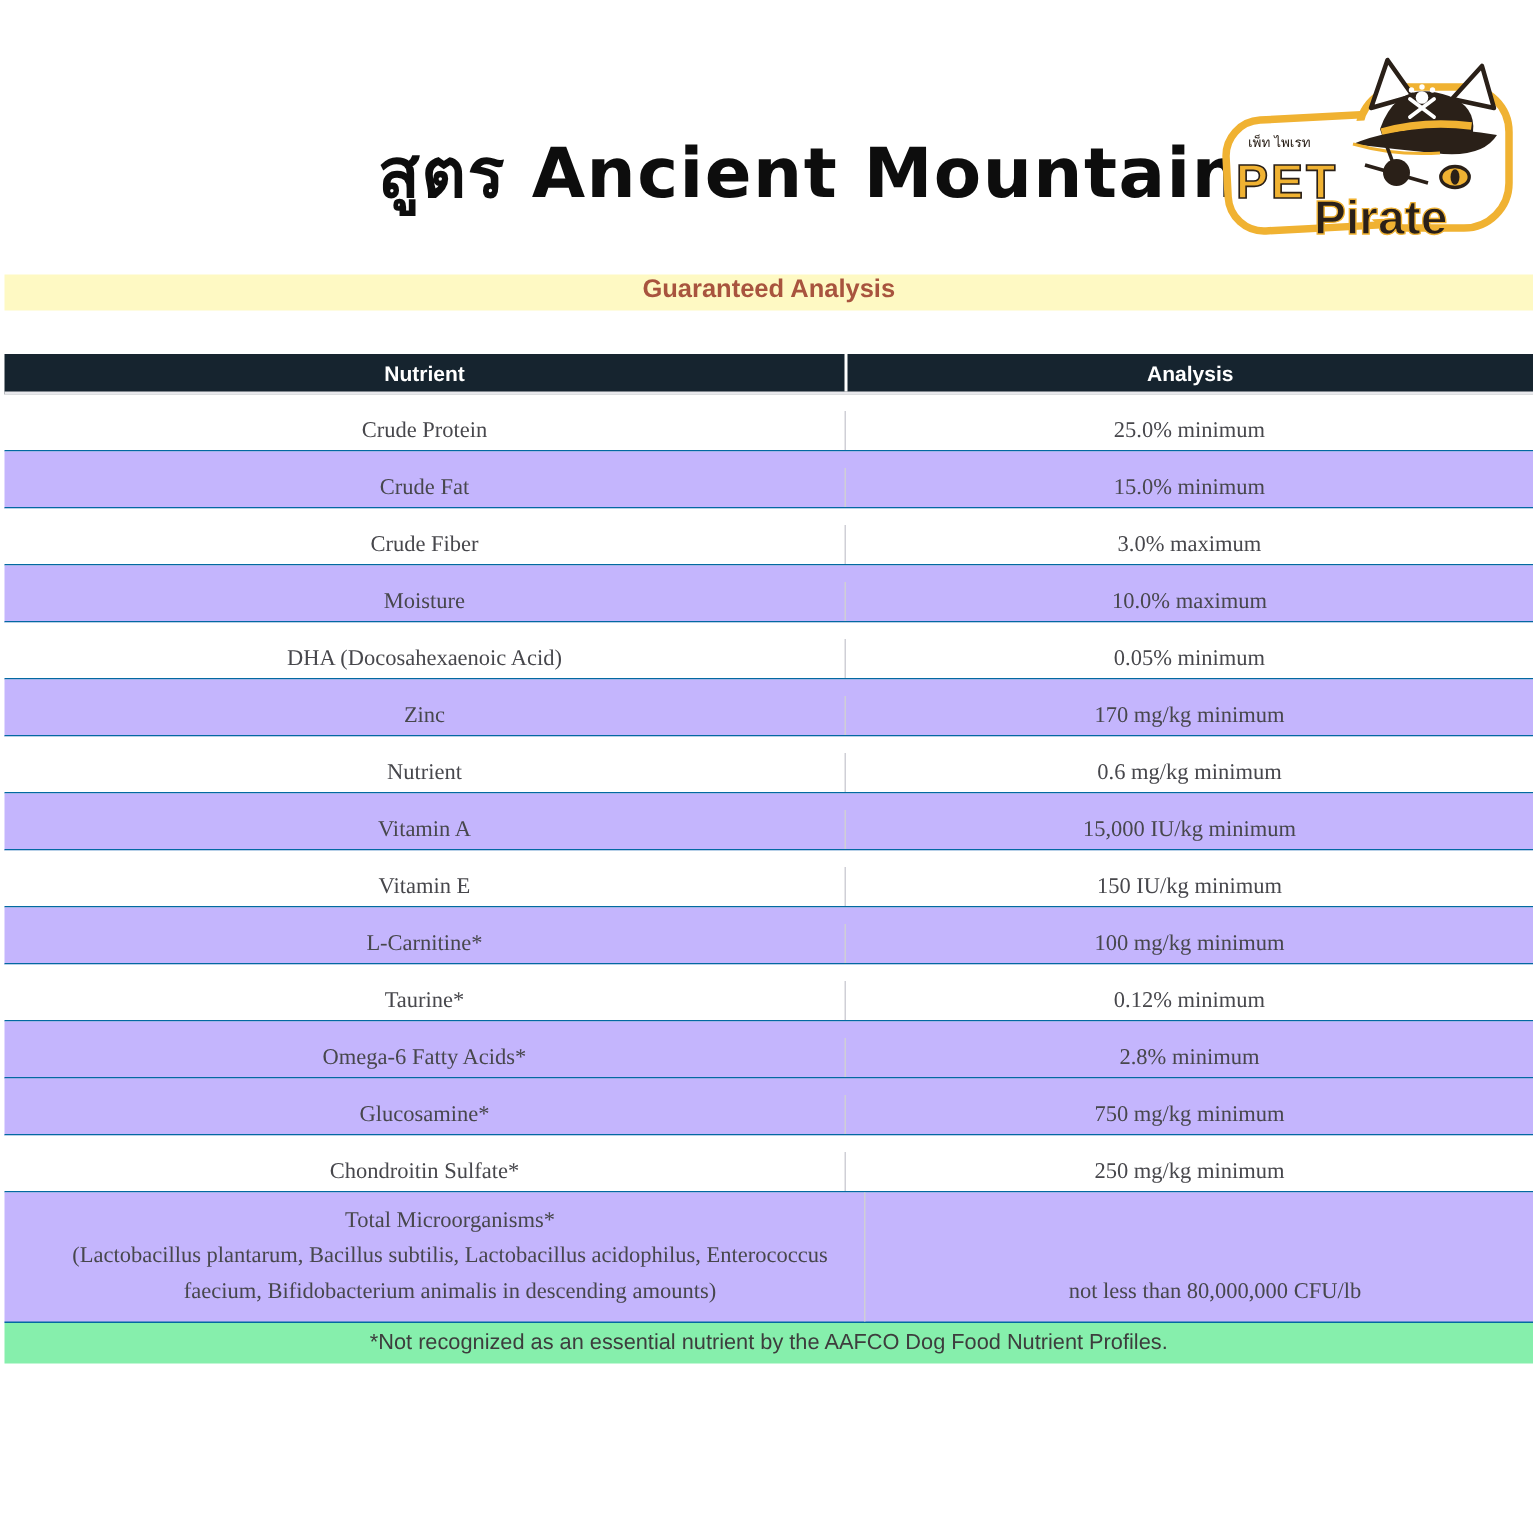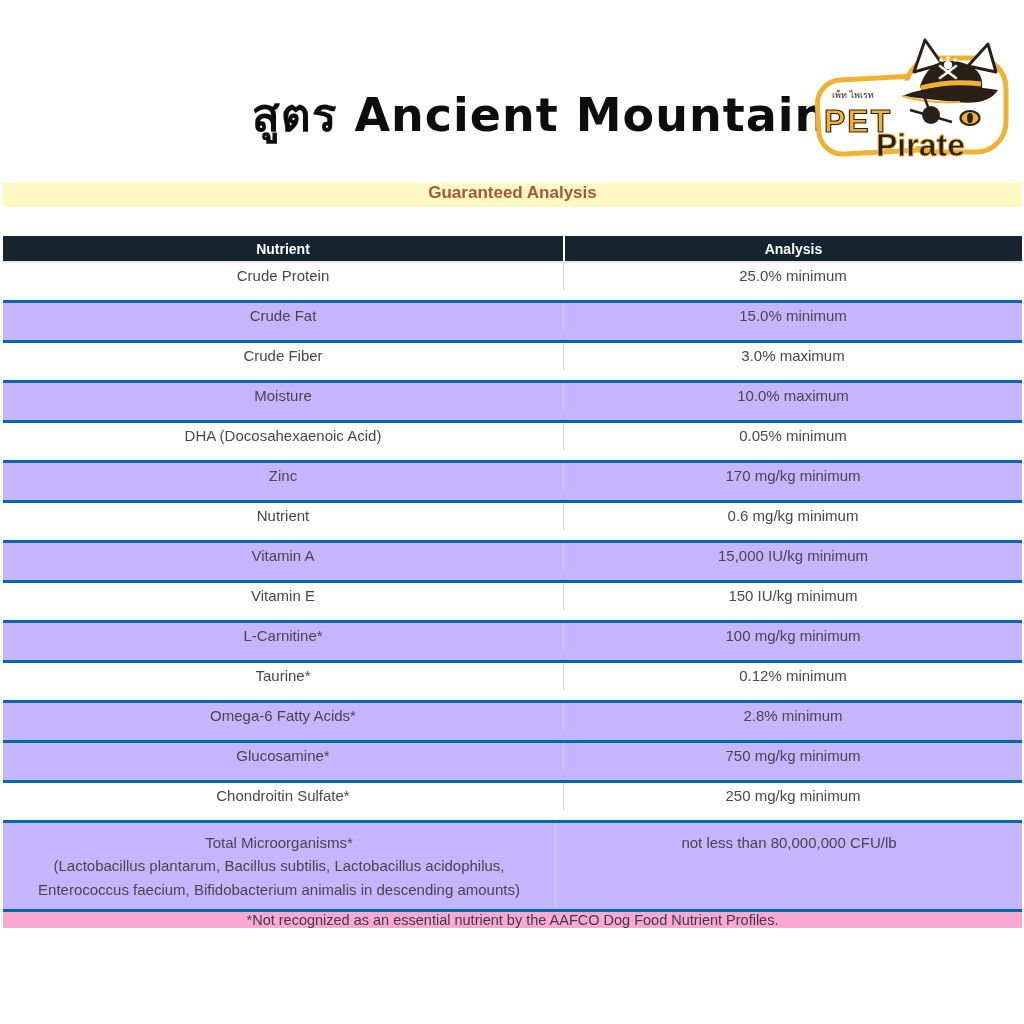--- a/index.html
+++ b/index.html
@@ -27,35 +27,35 @@
     border-bottom:2px solid #e8e8ec;
     margin-top:21px;
   }
   .header-cell{
     display:flex;align-items:center;justify-content:center;
     color:#ffffff;font-size:14px;font-weight:bold;
   }
   .header-cell.nutrient{width:560px;border-right:2px solid #ffffff;}
   .header-cell.analysis{flex:1;}
   .row{
-    display:flex;min-height:37px;align-items:flex-start;
-    border-bottom:3px solid #0369a1;background:#ffffff;
+    display:flex;min-height:37px;align-items:flex-end;
+    border-bottom:1px solid #0369a1;background:#ffffff;font-family:Liberation Serif, serif;
   }
   .row.alt{background:#c4b5fd;}
   .cell{
     display:flex;flex-direction:column;align-items:center;justify-content:center;
     font-size:15px;color:#47474c;text-align:center;padding:2px 14px;line-height:1.5;
   }
   .cell.nutrient{width:532px;border-right:1px solid #cfcfd6;}
   .cell.analysis{flex:1;}
   .row.tall{min-height:80px;}
-  .row.tall .cell{padding:8px 10px;line-height:1.55;}
+  .row.tall .cell{padding:8px 10px;line-height:1.55;margin-left:21px;}
   .detail{font-size:15px;color:#47474c;}
   .footnote-band{
-    background:#f9a8d4;height:16px;display:flex;align-items:center;justify-content:center;
+    background:#86efac;height:27px;display:flex;align-items:center;justify-content:center;
     font-size:14.5px;color:#3d3d3d;
   }
 </style>
 </head>
 <body>
 
 <div class="page">
 
   <div class="main-title">สูตร Ancient Mountain</div>
 

